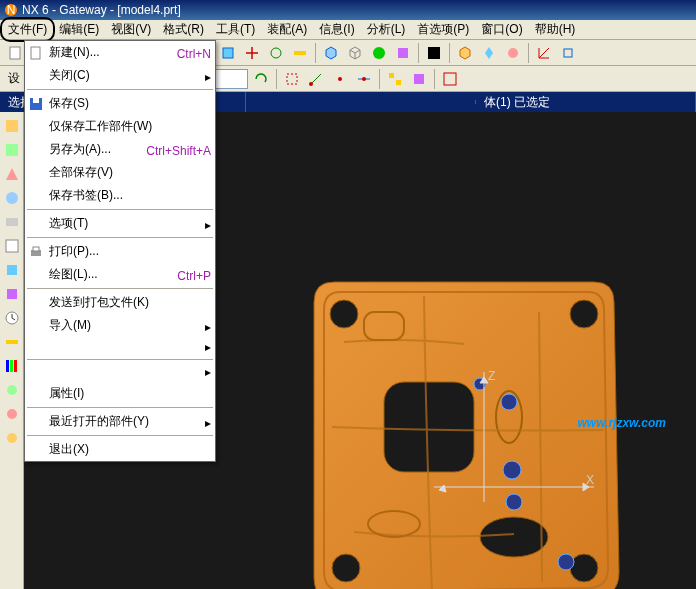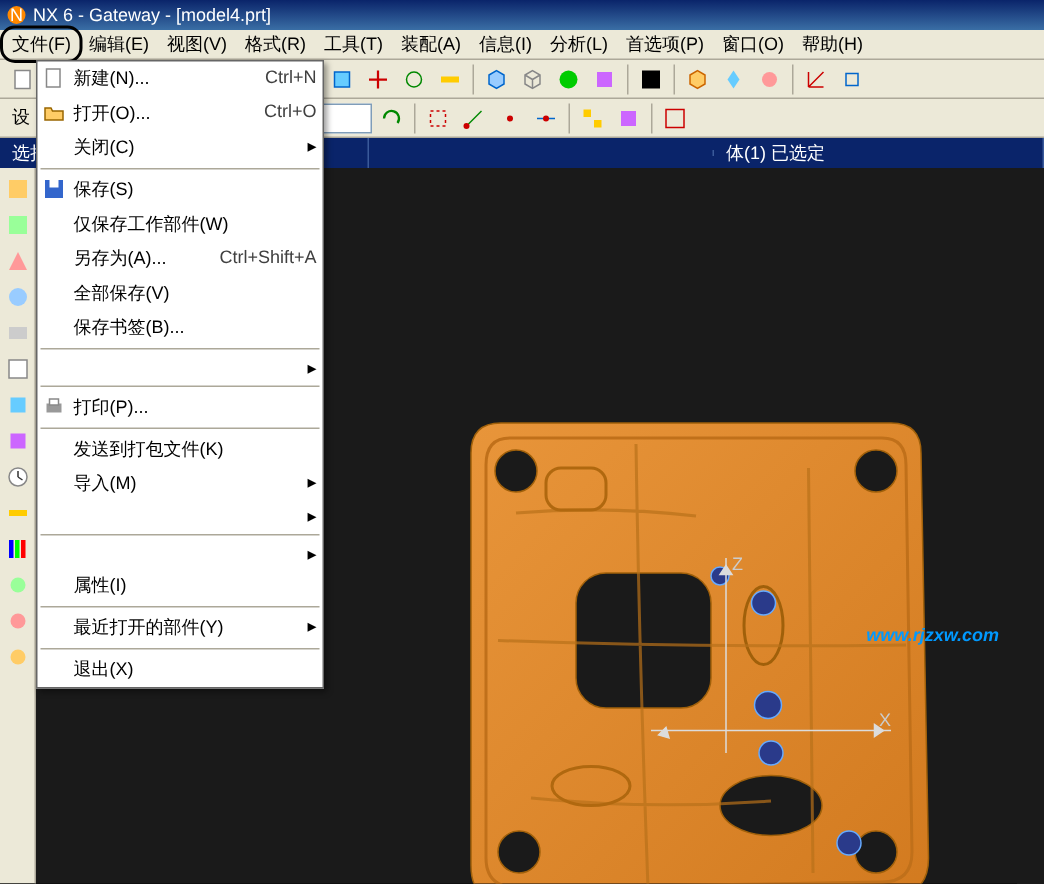--- a/index.html
+++ b/index.html
@@ -16,24 +16,24 @@
 .selbar{height:20px;background:#0a246a;color:#fff;display:flex;align-items:center}
 .selbar .cell{padding:2px 8px;border-right:1px solid #3a5a9a}
 .selbar .cell.wide{flex:1}
 .leftbar{position:absolute;left:0;top:112px;width:24px;bottom:0;background:#ece9d8;display:flex;flex-direction:column;gap:4px;padding:4px 2px;border-right:1px solid #aca899}
 .leftbar .lbtn{width:20px;height:20px;display:flex;align-items:center;justify-content:center}
 .viewport{position:absolute;left:24px;top:112px;right:0;bottom:0;background:#1a1a1a}
 .part{position:absolute;left:260px;top:160px;width:360px;height:340px}
 .watermark{position:absolute;right:30px;top:302px;color:#fff;font-size:14px;font-weight:bold;font-style:italic}
 .watermark .w1{color:#09f}
 .dropdown{position:absolute;left:24px;top:40px;width:192px;background:#fff;border:1px solid #666;box-shadow:2px 2px 4px rgba(0,0,0,.4);z-index:10}
-.dropdown .ditem{display:flex;align-items:flex-start;padding:3px 4px 3px 24px;position:relative;cursor:default}
+.dropdown .ditem{display:flex;align-items:flex-end;padding:3px 4px 3px 24px;position:relative;cursor:default}
 .dropdown .ditem .dicon{position:absolute;left:3px;width:16px;height:16px;display:flex;align-items:center;justify-content:center}
 .dropdown .ditem .lbl{flex:1}
-.dropdown .ditem .sc{margin-left:8px;color:#404040}
+.dropdown .ditem .sc{margin-left:8px;color:#a21caf}
 .dropdown .ditem .arr{margin-left:auto}
 .dropdown .dsep{height:1px;background:#aca899;margin:2px 2px}
 .selbox{background:#fff;border:1px solid #7f9db9;height:20px;width:80px;display:flex;align-items:center;padding:0 2px}
 svg{display:block}
 </style>
 </head>
 <body>
 
 <div class="titlebar">
   <span class="icon">
@@ -363,29 +363,20 @@
   <div class="ditem">
     <span class="dicon">
         <svg width="14" height="14">
           <rect x="2" y="1" width="9" height="12" fill="#fff" stroke="#888"></rect>
         </svg>
       </span>
     <span class="lbl">新建(N)...</span>
     <span class="sc">Ctrl+N</span>
   </div>
   <div class="ditem">
-    <span class="dicon">
-        <svg width="14" height="14">
-          <path d="M1 4h4l1 2h7v6H1z" fill="#fc6" stroke="#960"></path>
-        </svg>
-      </span>
-    <span class="lbl">打开(O)...</span>
-    <span class="sc">Ctrl+O</span>
-  </div>
-  <div class="ditem">
     <span class="lbl">关闭(C)</span>
     <span class="arr">▸</span>
   </div>
   <div class="dsep"></div>
   <div class="ditem">
     <span class="dicon">
         <svg width="14" height="14">
           <rect x="1" y="1" width="12" height="12" fill="#36c"></rect>
           <rect x="4" y="1" width="6" height="5" fill="#fff"></rect>
         </svg>
@@ -400,32 +391,37 @@
     <span class="sc">Ctrl+Shift+A</span>
   </div>
   <div class="ditem">
     <span class="lbl">全部保存(V)</span>
   </div>
   <div class="ditem">
     <span class="lbl">保存书签(B)...</span>
   </div>
   <div class="dsep"></div>
   <div class="ditem">
+    <span class="lbl">选项(T)</span>
     <span class="arr">▸</span>
   </div>
   <div class="dsep"></div>
   <div class="ditem">
     <span class="dicon">
         <svg width="14" height="14">
           <rect x="2" y="5" width="10" height="6" fill="#999"></rect>
           <rect x="4" y="2" width="6" height="4" fill="#fff" stroke="#888"></rect>
         </svg>
       </span>
     <span class="lbl">打印(P)...</span>
   </div>
+  <div class="ditem">
+    <span class="lbl">绘图(L)...</span>
+    <span class="sc">Ctrl+P</span>
+  </div>
   <div class="dsep"></div>
   <div class="ditem">
     <span class="lbl">发送到打包文件(K)</span>
   </div>
   <div class="ditem">
     <span class="lbl">导入(M)</span>
     <span class="arr">▸</span>
   </div>
   <div class="ditem">
     <span class="arr">▸</span>

